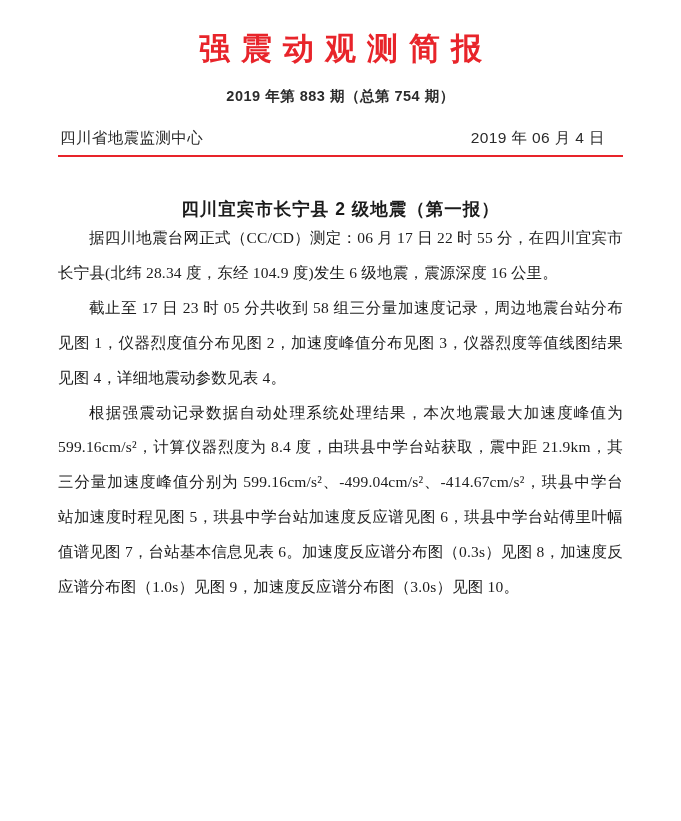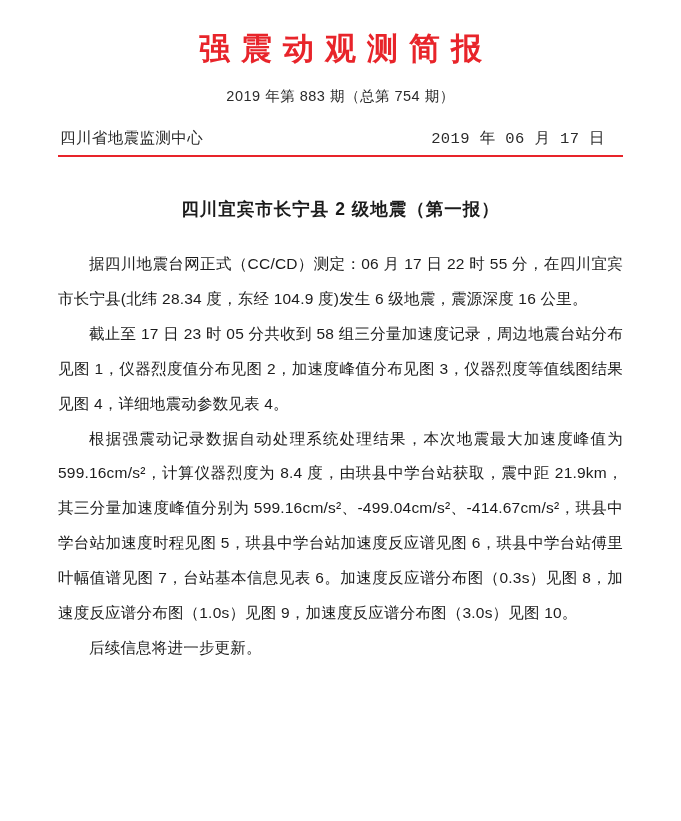--- a/index.html
+++ b/index.html
@@ -32,30 +32,30 @@
     text-indent: 11px;
     line-height: 1.2;
   }
   .issue-line {
     text-align: center;
     font-size: 14.5px;
     color: #2b2b2b;
     margin-top: 20px;
     letter-spacing: 0.5px;
     font-family: "Liberation Sans", "DejaVu Sans", sans-serif;
-    font-weight: normal;
+    font-weight: bold;
   }
   .meta-row {
     display: flex;
     justify-content: space-between;
     align-items: flex-end;
     margin-top: 22px;
     font-size: 15.5px;
     color: #2b2b2b;
-    font-family: Liberation Mono, monospace;
+    font-family: Liberation Sans, sans-serif;
     letter-spacing: 0.4px;
   }
   .meta-row .issuer {
     padding-left: 2px;
   }
   .meta-row .issue-date {
     padding-right: 18px;
   }
   .rule {
     margin-top: 6px;
@@ -65,52 +65,50 @@
   .doc-title {
     text-align: center;
     font-size: 17.5px;
     font-weight: bold;
     color: #1b1b1b;
     margin-top: 40px;
     letter-spacing: 1px;
     font-family: "Liberation Sans", "DejaVu Sans", sans-serif;
   }
   .body-text {
-    margin-top: 26px;
     font-size: 15.5px;
     line-height: 2.25;
     color: #1b1b1b;
     text-align: justify;
     text-justify: inter-ideograph;
-    font-family: Liberation Sans, sans-serif;
+    font-family: Liberation Serif, serif;
     letter-spacing: 0.2px;
   }
   .body-text p {
     margin: 0;
     text-indent: 2em;
   }
 </style>
 </head>
 <body>
 
 <div class="page">
 
   <div class="masthead">强震动观测简报</div>
 
   <div class="issue-line">2019 年第 883 期（总第 754 期）</div>
 
   <div class="meta-row">
     <div class="issuer">四川省地震监测中心</div>
-    <div class="issue-date">2019 年 06 月 17 日</div>
+    <div class="issue-date">2019 年 06 月 4 日</div>
   </div>
 
   <div class="rule"></div>
 
   <div class="doc-title">四川宜宾市长宁县 2 级地震（第一报）</div>
 
   <div class="body-text">
     <p>据四川地震台网正式（CC/CD）测定：06 月 17 日 22 时 55 分，在四川宜宾市长宁县(北纬 28.34 度，东经 104.9 度)发生 6 级地震，震源深度 16 公里。</p>
     <p>截止至 17 日 23 时 05 分共收到 58 组三分量加速度记录，周边地震台站分布见图 1，仪器烈度值分布见图 2，加速度峰值分布见图 3，仪器烈度等值线图结果见图 4，详细地震动参数见表 4。</p>
     <p>根据强震动记录数据自动处理系统处理结果，本次地震最大加速度峰值为 599.16cm/s²，计算仪器烈度为 8.4 度，由珙县中学台站获取，震中距 21.9km，其三分量加速度峰值分别为 599.16cm/s²、-499.04cm/s²、-414.67cm/s²，珙县中学台站加速度时程见图 5，珙县中学台站加速度反应谱见图 6，珙县中学台站傅里叶幅值谱见图 7，台站基本信息见表 6。加速度反应谱分布图（0.3s）见图 8，加速度反应谱分布图（1.0s）见图 9，加速度反应谱分布图（3.0s）见图 10。</p>
-    <p>后续信息将进一步更新。</p>
   </div>
 
 </div>
 
 </body></html>

